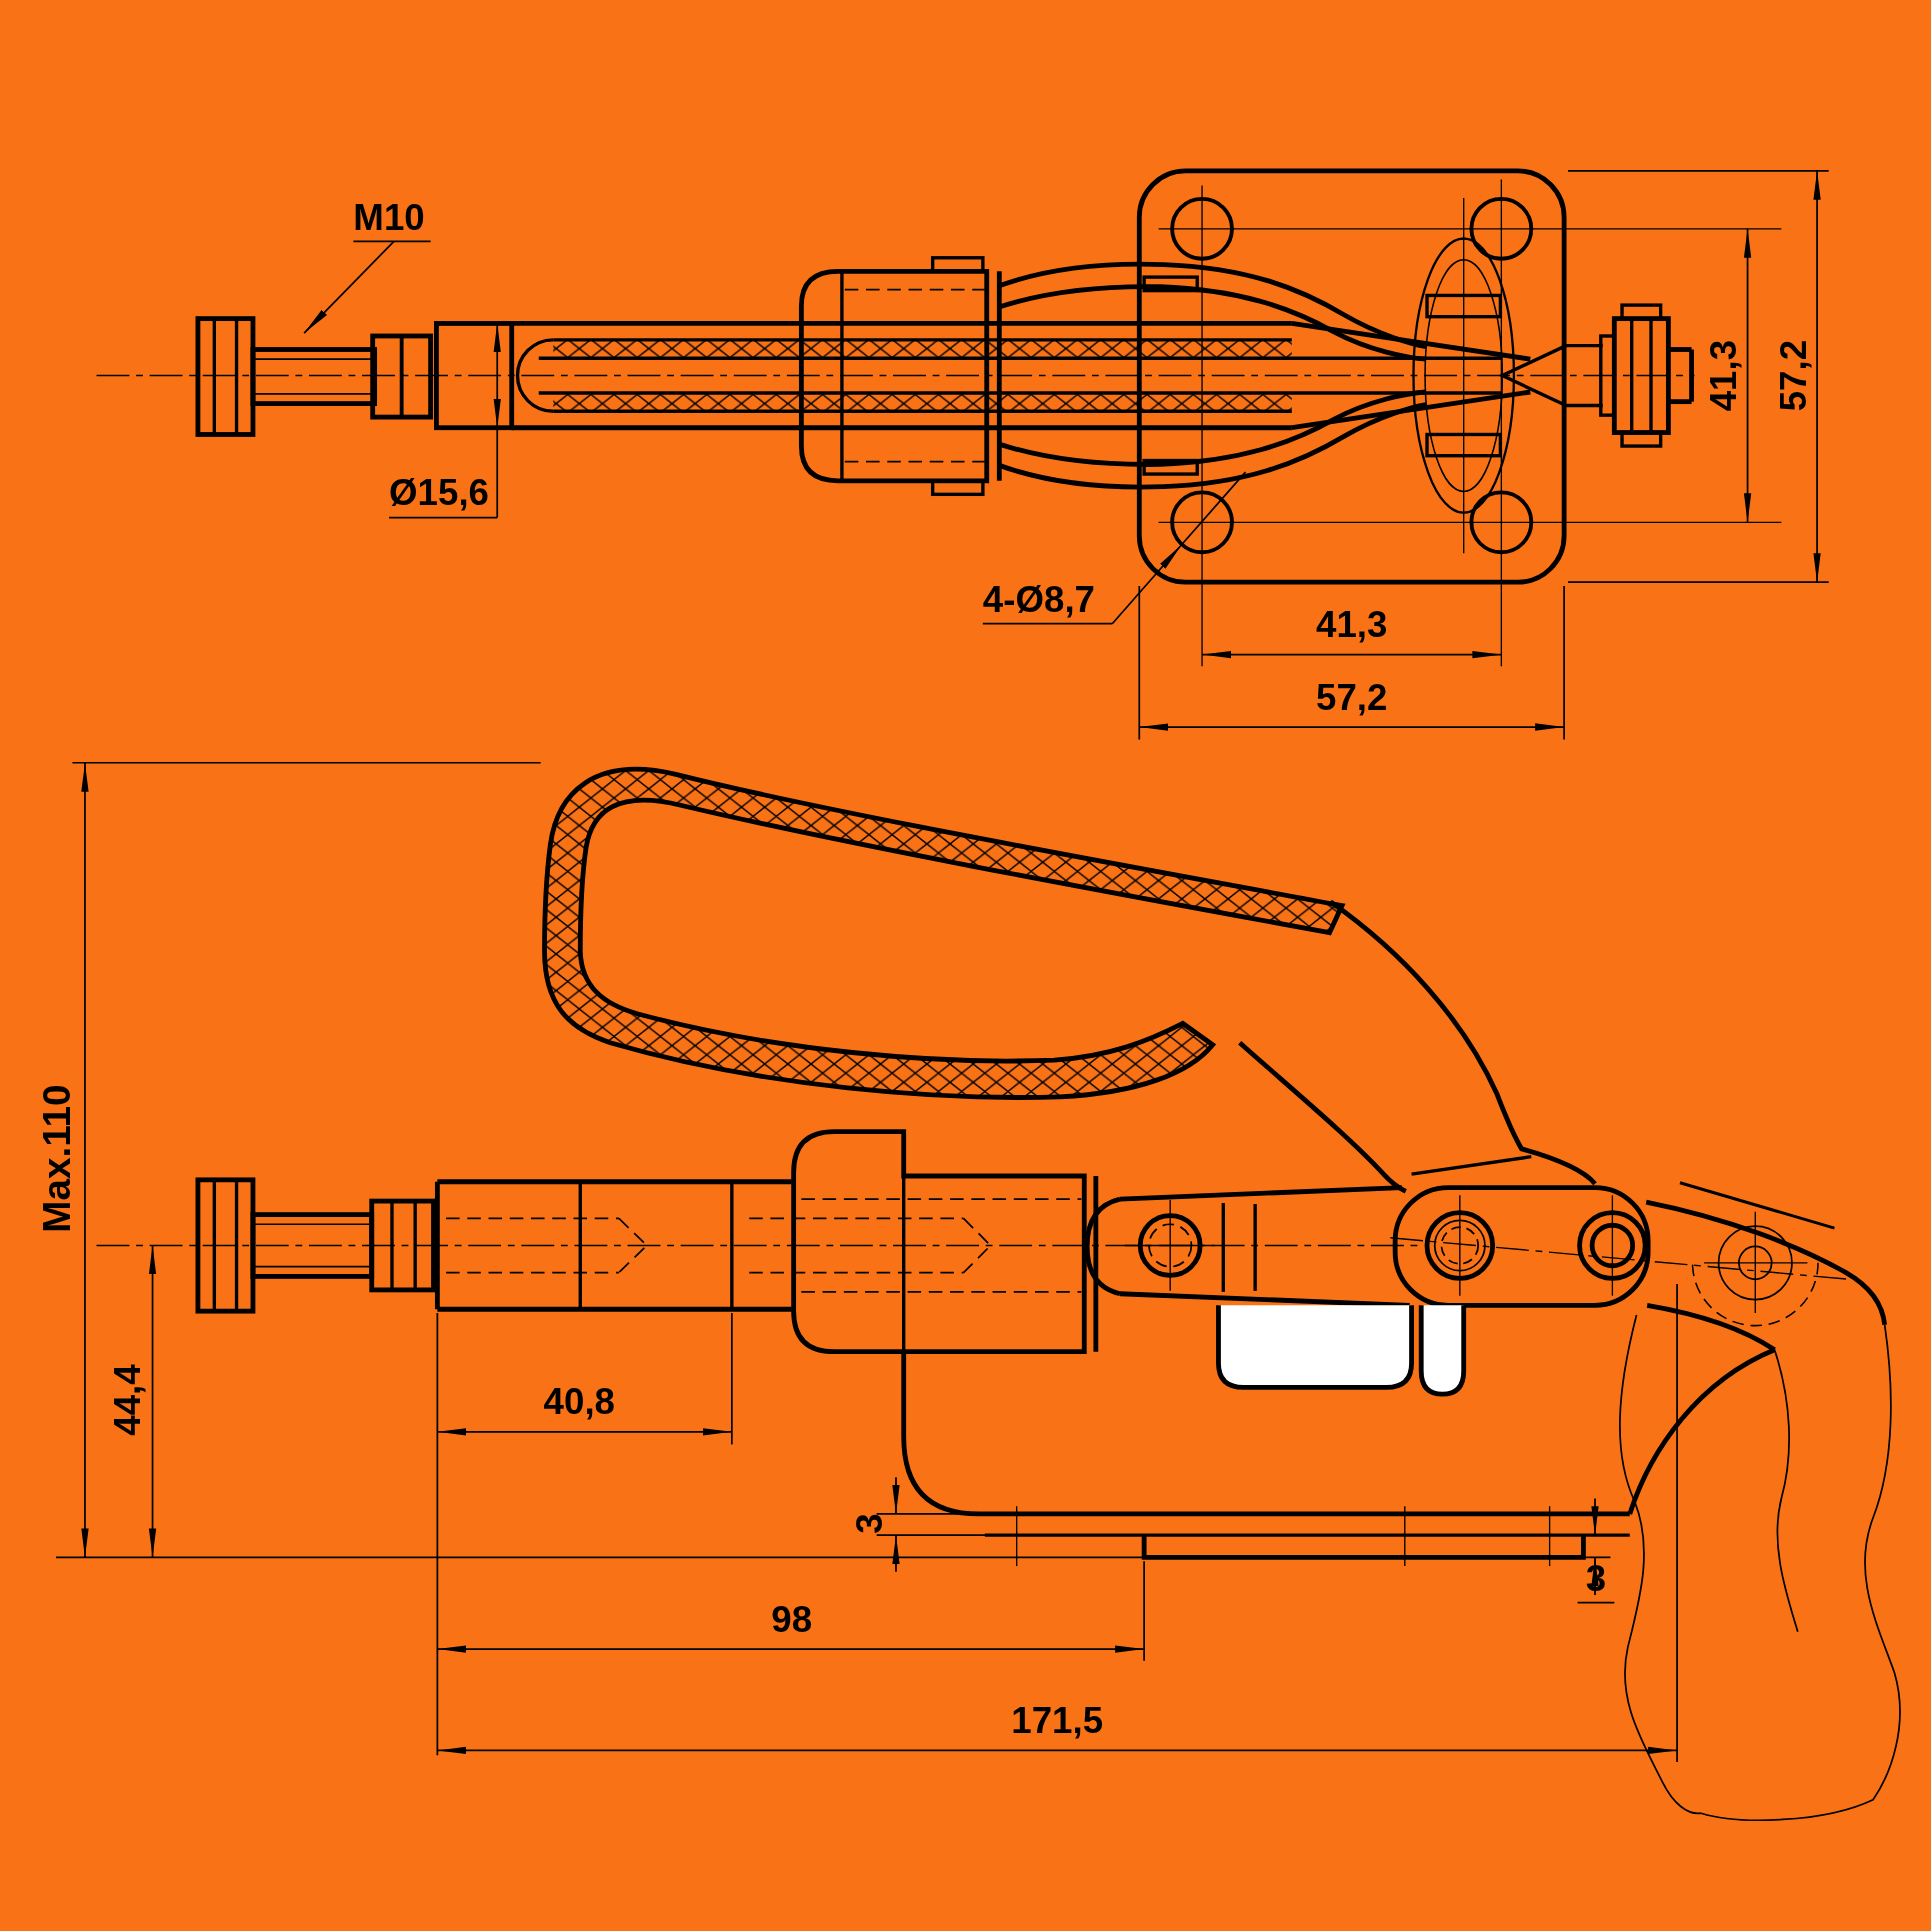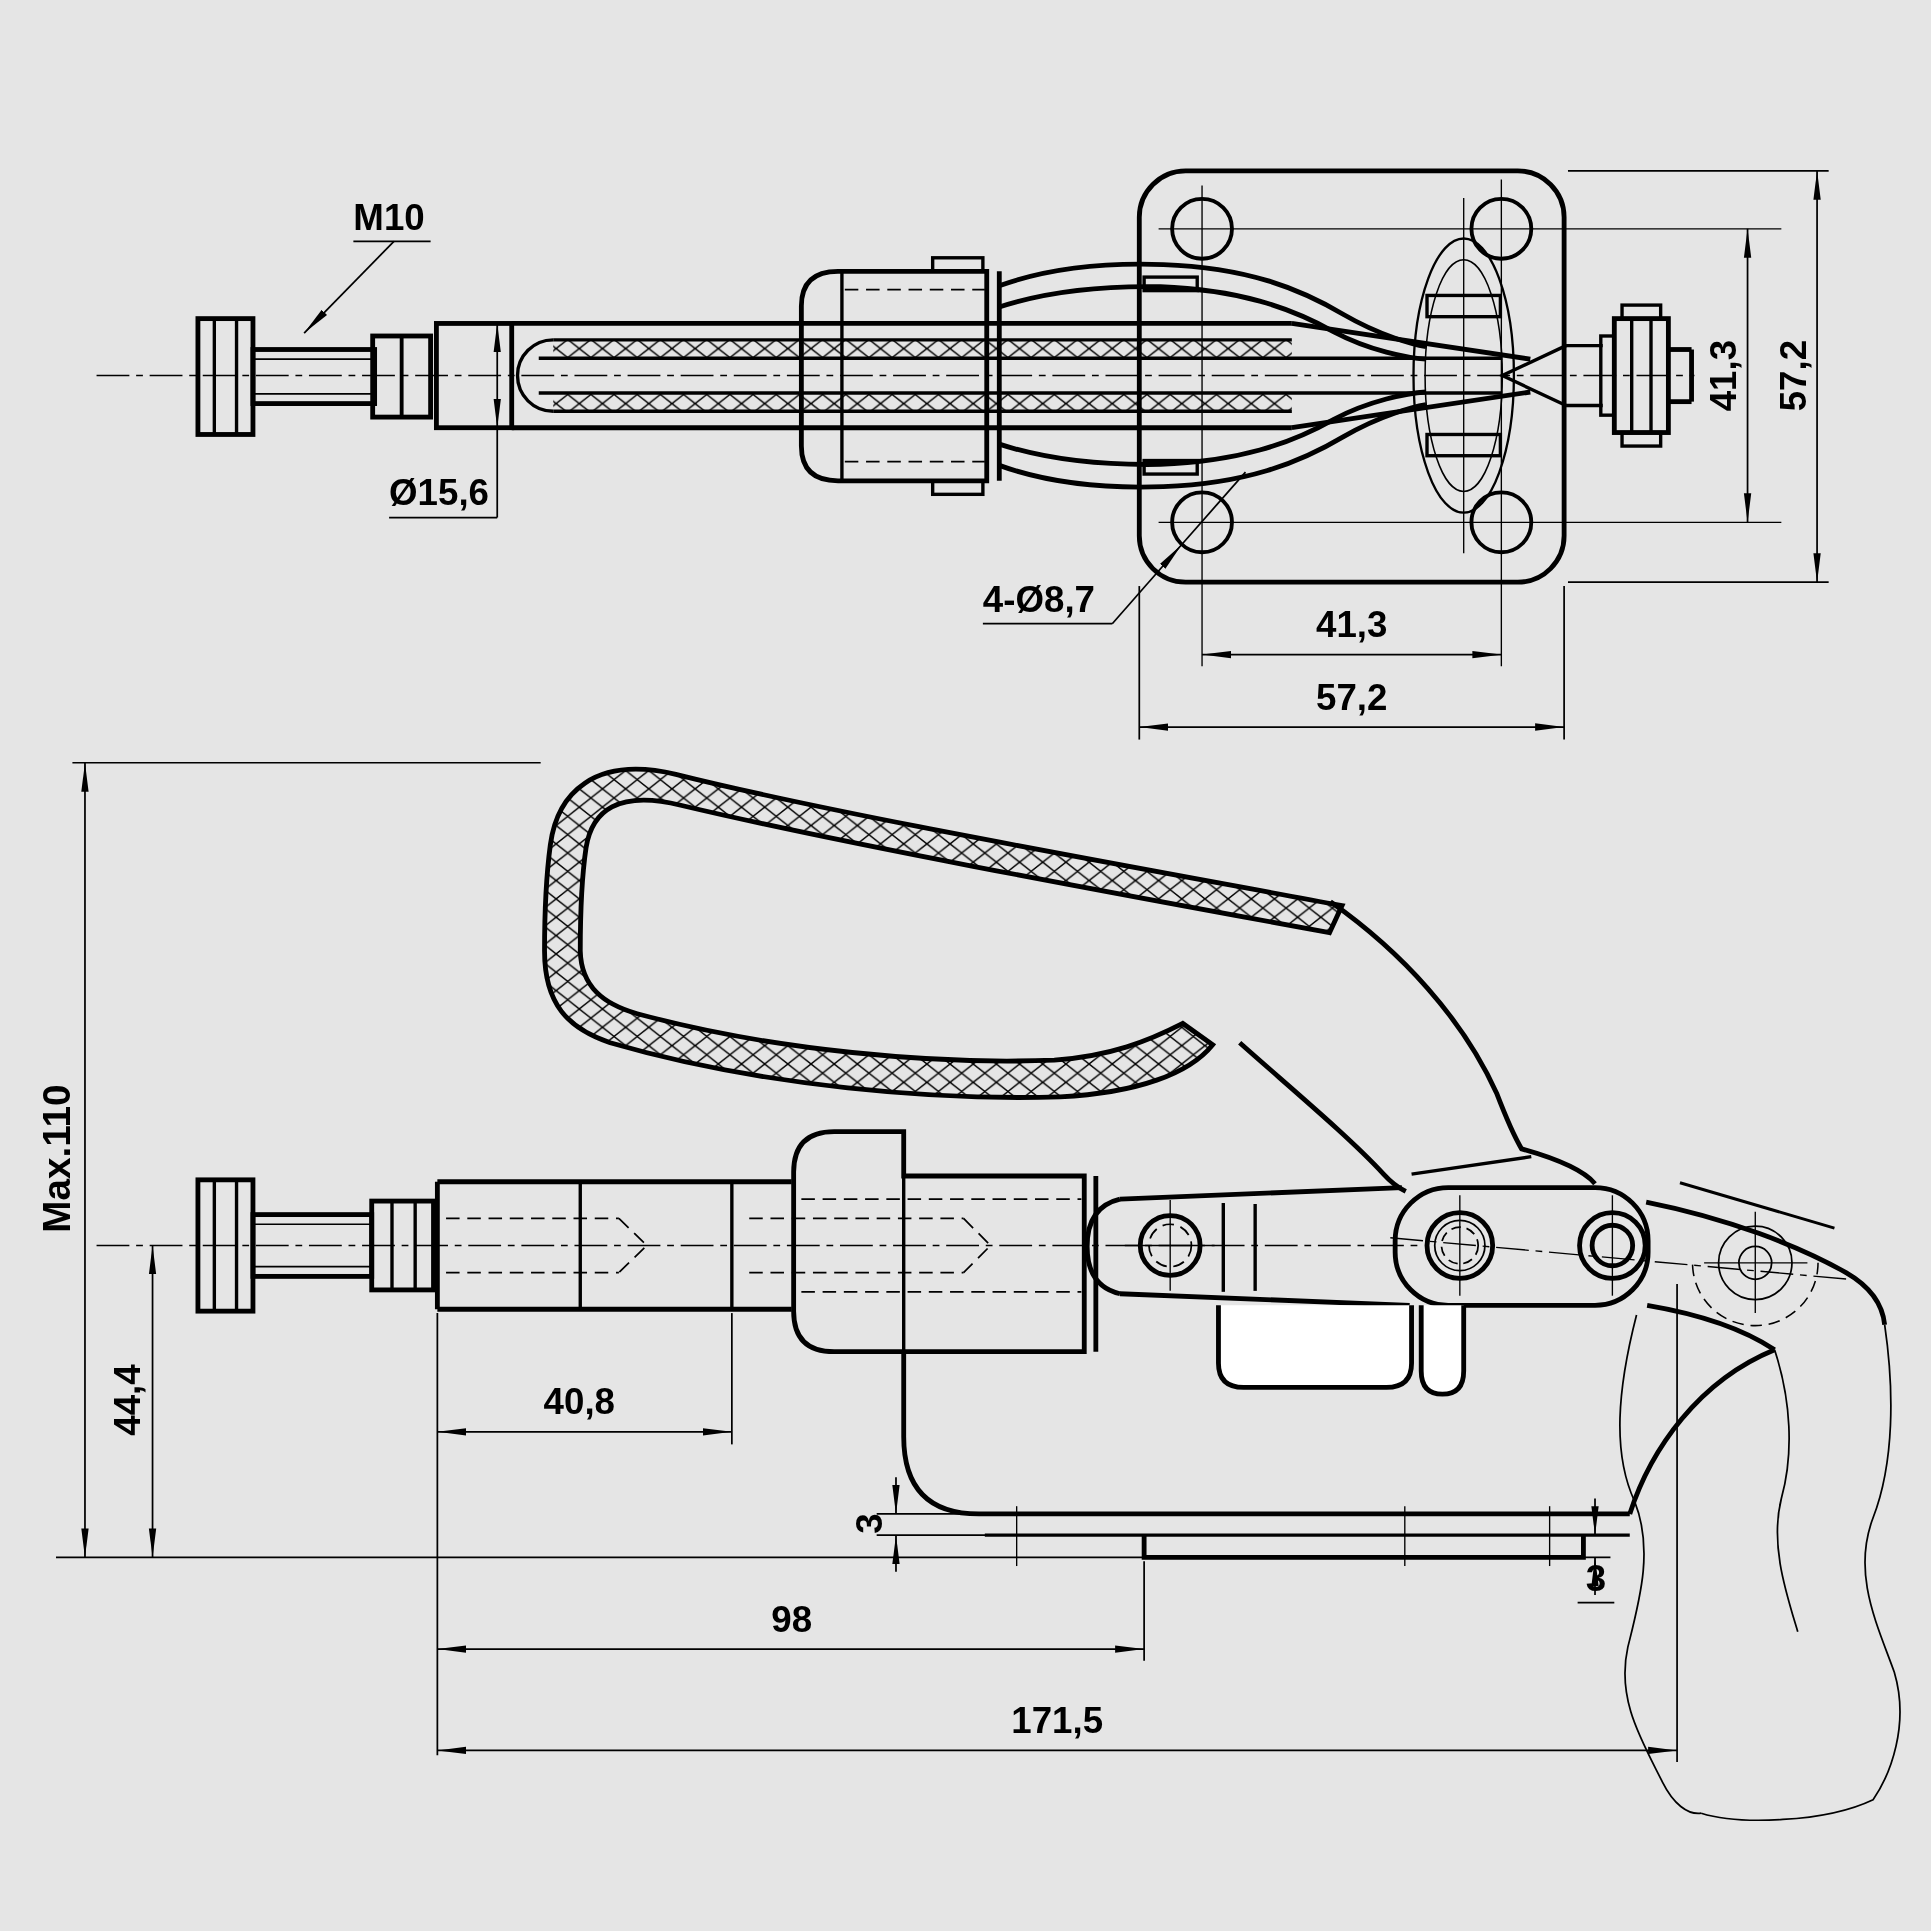--- a/index.html
+++ b/index.html
@@ -1,16 +1,16 @@
 <!DOCTYPE html>
 <html><head>
 <meta charset="utf-8">
 <style>
   html,body{margin:0;padding:0;background:#ffffff;}
-  .stage{width:1931px;height:1931px;background:#e5e5e5;position:relative;font-family:"Liberation Sans",sans-serif;}
+  .stage{width:1931px;height:1931px;background:#f97316;position:relative;font-family:"Liberation Sans",sans-serif;}
   svg{display:block;}
   text{font-family:"Liberation Sans","DejaVu Sans",sans-serif;font-weight:bold;fill:#000;}
   .dim{font-size:38px;}
   .dimL{font-size:40px;}
 </style>
 </head>
 <body>
 
 <div class="stage">
 <svg width="1931" height="1931" viewBox="0 0 2000 2000">

